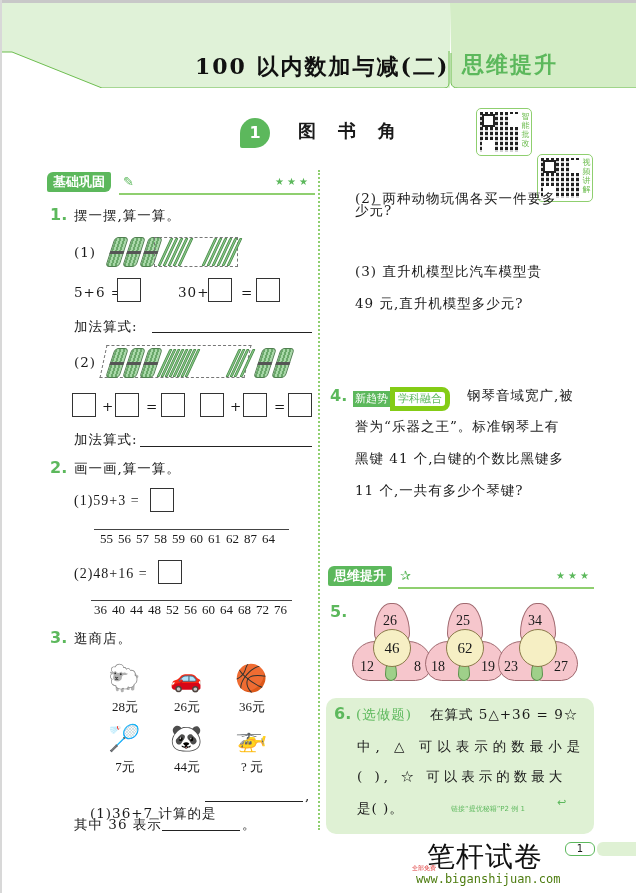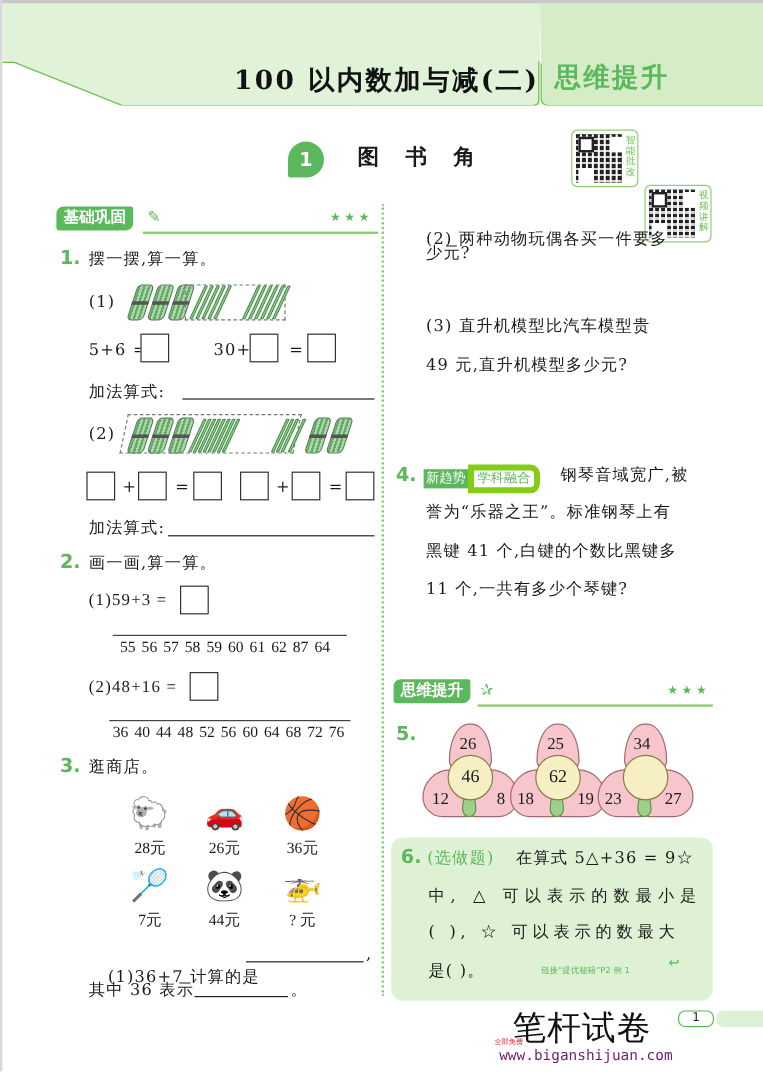--- a/index.html
+++ b/index.html
@@ -61,21 +61,21 @@
   .petal.right { left: 40px; top: 38px; width: 40px; height: 40px; border-radius: 20% 70% 50% 10%; }
   .leaf { position: absolute; left: 33px; top: 56px; width: 12px; height: 22px; background: #9fd08a; border: 1px solid #5a8f4a; border-radius: 50% 50% 50% 50% / 70% 70% 30% 30%; }
   .center { position: absolute; left: 21px; top: 26px; width: 38px; height: 38px; border-radius: 50%; background: #f6efc4; border: 1px solid #8a7a4a; text-align: center; line-height: 36px; font-family: "Liberation Serif", serif; font-size: 15px; }
   .pnum { position: absolute; font-family: "Liberation Serif", serif; font-size: 14px; }
 
   .opt-box { position: absolute; left: 326px; top: 698px; width: 268px; height: 136px; background: #dff1d4; border-radius: 10px; }
   .hint { position: absolute; font-size: 7px; color: #5cb85c; font-family: "DejaVu Sans", sans-serif; }
 
   .footer-brand { position: absolute; left: 427px; top: 838px; font-family: "DejaVu Sans", sans-serif; font-size: 28px; color: #111; letter-spacing: 1px; }
   .footer-free { position: absolute; left: 412px; top: 864px; font-size: 6px; color: #d33; font-family: "DejaVu Sans", sans-serif; }
-  .footer-url { position: absolute; left: 416px; top: 872px; font-family: "DejaVu Sans Mono", monospace; font-size: 12px; color: #701a75; }
+  .footer-url { position: absolute; left: 416px; top: 872px; font-family: "DejaVu Sans Mono", monospace; font-size: 12px; color: #4d7c0f; }
   .page-num { position: absolute; left: 565px; top: 842px; width: 30px; height: 14px; border: 1.5px solid #5cb85c; border-radius: 6px; background: #fff; font-family: "DejaVu Sans", sans-serif; font-size: 10px; text-align: center; line-height: 11px; }
   .page-tail { position: absolute; left: 597px; top: 842px; width: 39px; height: 14px; background: #dff1d4; border-radius: 6px 0 0 6px; }
 </style>
 </head>
 <body>
 
 <div class="topbar"></div>
 <div class="leftedge"></div>
 
 <svg class="header-bg" viewBox="0 0 634 85" width="634" height="85">

